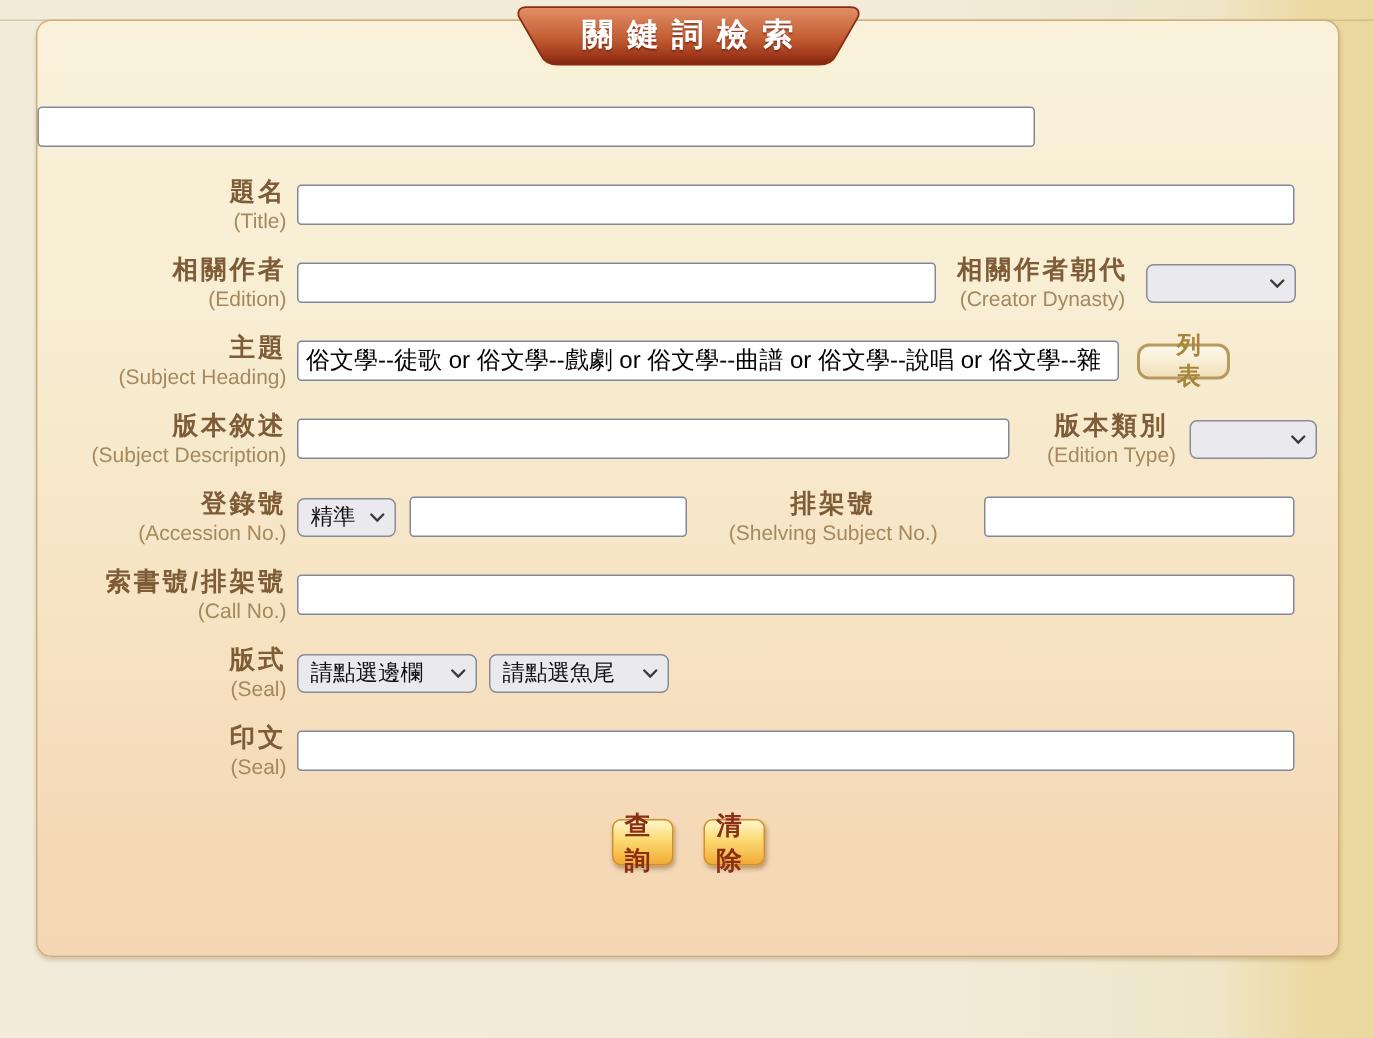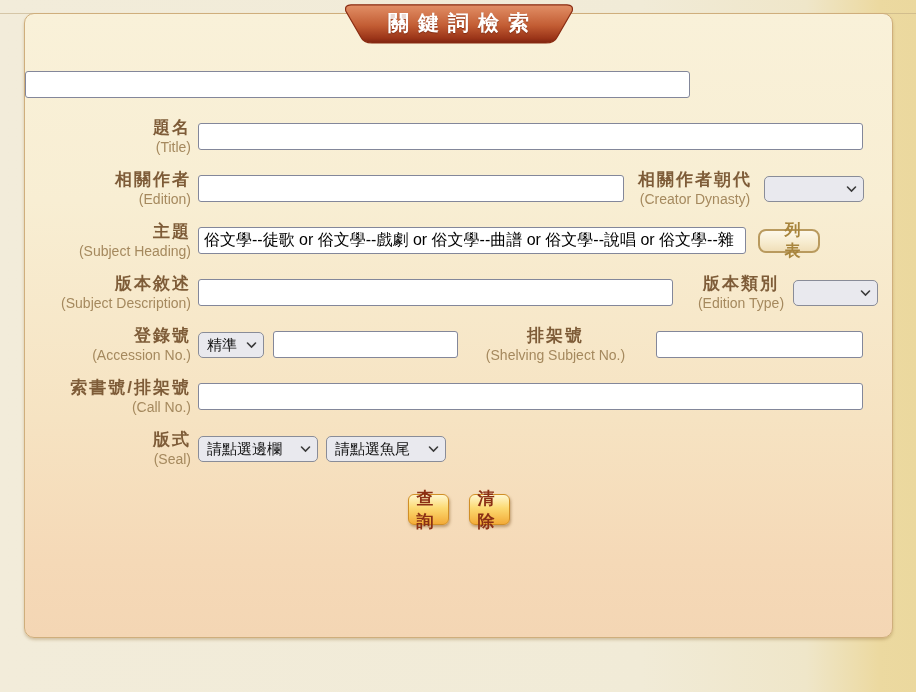--- a/index.html
+++ b/index.html
@@ -195,20 +195,27 @@
             </svg></span>
       </span>
       <span class="sel-wrap" style="width:120px; margin-left:8px">
         <select><option>請點選魚尾</option></select>
         <span class="chev"><svg width="11" height="7" viewBox="0 0 11 7">
               <path d="M1.5 1.5 L5.5 5.5 L9.5 1.5" fill="none" stroke="#3a3a3a" stroke-width="1.6" stroke-linecap="round"></path>
             </svg></span>
       </span>
     </div>
 
+    <div class="row">
+      <div class="lblcol">
+        <span class="lz">印文</span>
+        <span class="le">(Seal)</span>
+      </div>
+      <input type="text" class="w-full" style="">
+    </div>
 
     <div class="btn-row">
       <button class="gold-btn">查詢</button>
       <button class="gold-btn">清除</button>
     </div>
 
   </div>
 </div>
 
 </body></html>

